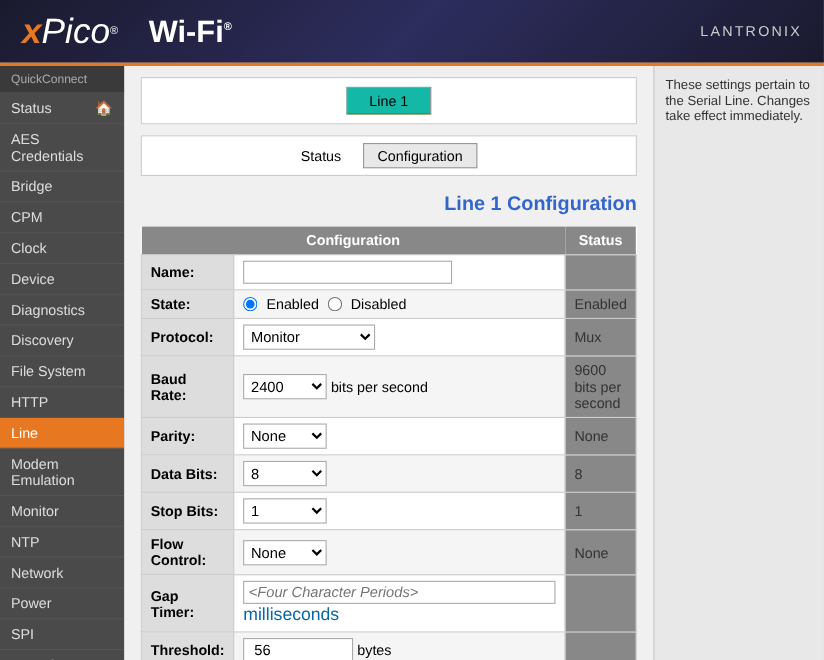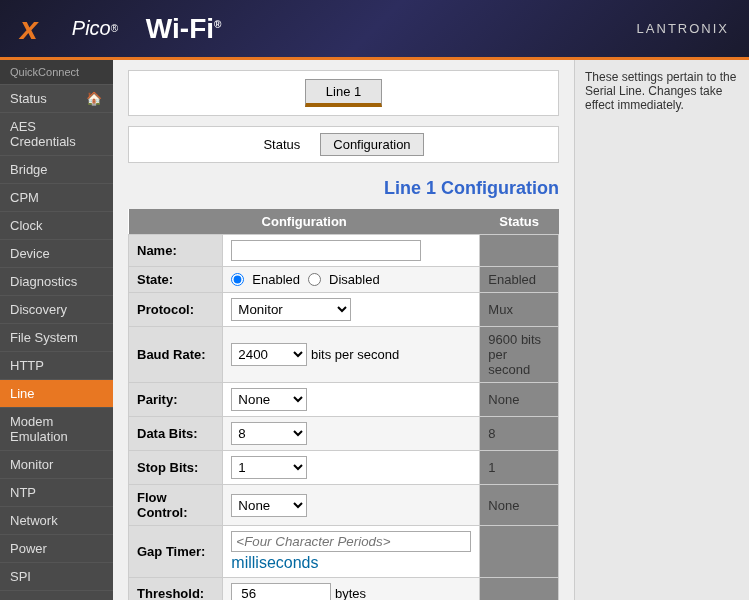--- a/index.html
+++ b/index.html
@@ -13,21 +13,21 @@
       align-items: center;
       justify-content: space-between;
       padding: 0 20px;
       border-bottom: 3px solid #e87722;
     }
     .header-logo {
       display: flex;
       align-items: center;
     }
     .logo-x { color: #e87722; font-size: 32px; font-weight: bold; font-style: italic; }
-    .logo-pico { color: white; font-size: 20px; font-style: italic; margin-left: 34px; }
+    .logo-pico { color: white; font-size: 32px; font-style: italic; }
     .logo-reg { font-size: 10px; vertical-align: super; color: white; }
     .logo-wifi { color: white; font-size: 28px; font-weight: bold; margin-left: 20px; }
     .lantronix-logo { color: #cccccc; font-size: 13px; letter-spacing: 2px; }
 
     
     .main-layout { display: flex; min-height: 520px; }
 
     
     .sidebar {
       width: 113px;
@@ -79,22 +79,22 @@
       border: 1px solid #ccc;
     }
     .tab-btn {
       padding: 4px 20px;
       border: 1px solid #999;
       background: #e0e0e0;
       cursor: pointer;
       font-size: 13px;
     }
     .tab-btn.active {
-      background: #e5e5e5;
-      border-bottom: 4px solid #a16207;
+      background: #14b8a6;
+      border-bottom: 1px solid #a16207;
     }
 
     
     .status-row {
       display: flex;
       align-items: center;
       justify-content: center;
       gap: 20px;
       padding: 6px;
       background: white;
@@ -143,21 +143,21 @@
 
     .text-input { width: 200px; border: 1px solid #aaa; padding: 2px 4px; }
     .name-input { width: 190px; }
     .select-input { border: 1px solid #aaa; padding: 2px; background: white; }
     .narrow-select { width: 76px; }
     .medium-select { width: 120px; }
 
     .radio-group { display: flex; align-items: center; gap: 8px; }
 
     .gap-timer-input {
-      width: 240px;
+      width: 284px;
       border: 1px solid #aaa;
       padding: 2px 4px;
       color: #666;
       font-style: italic;
     }
     .threshold-input { width: 100px; border: 1px solid #aaa; padding: 2px 9px; }
   </style>
 </head>
 <body>
 

